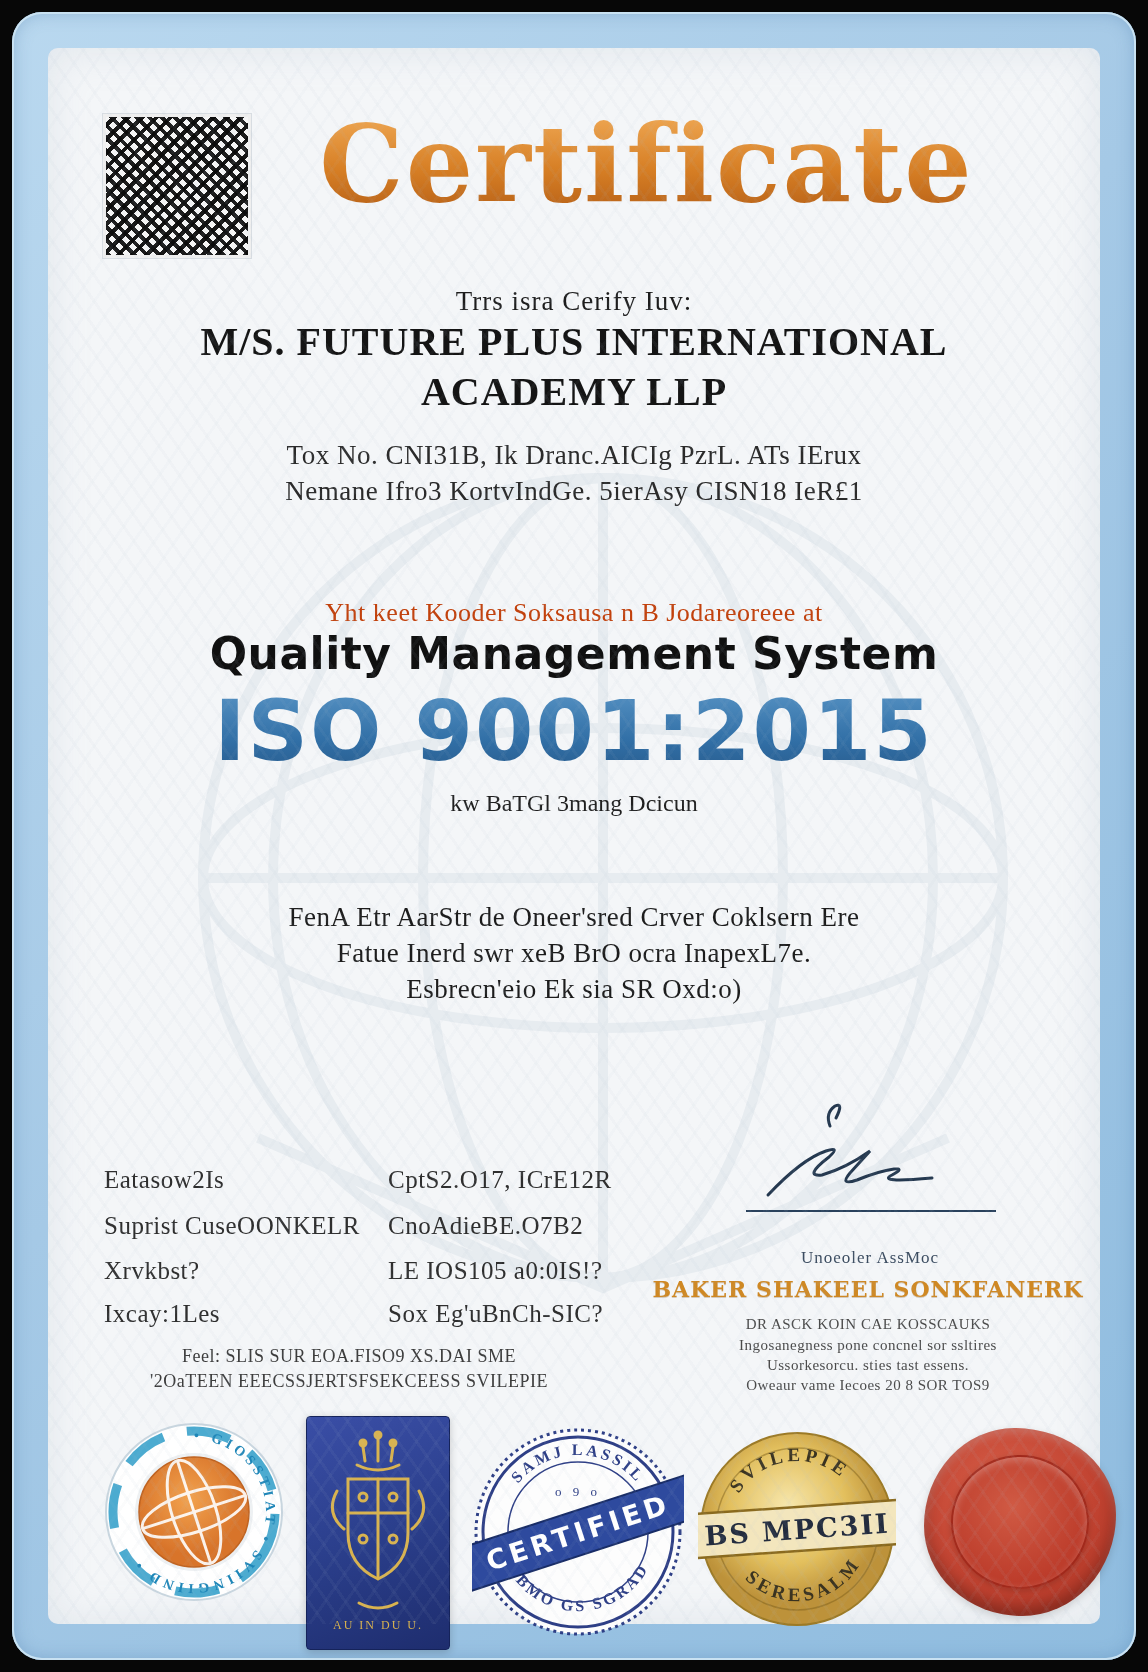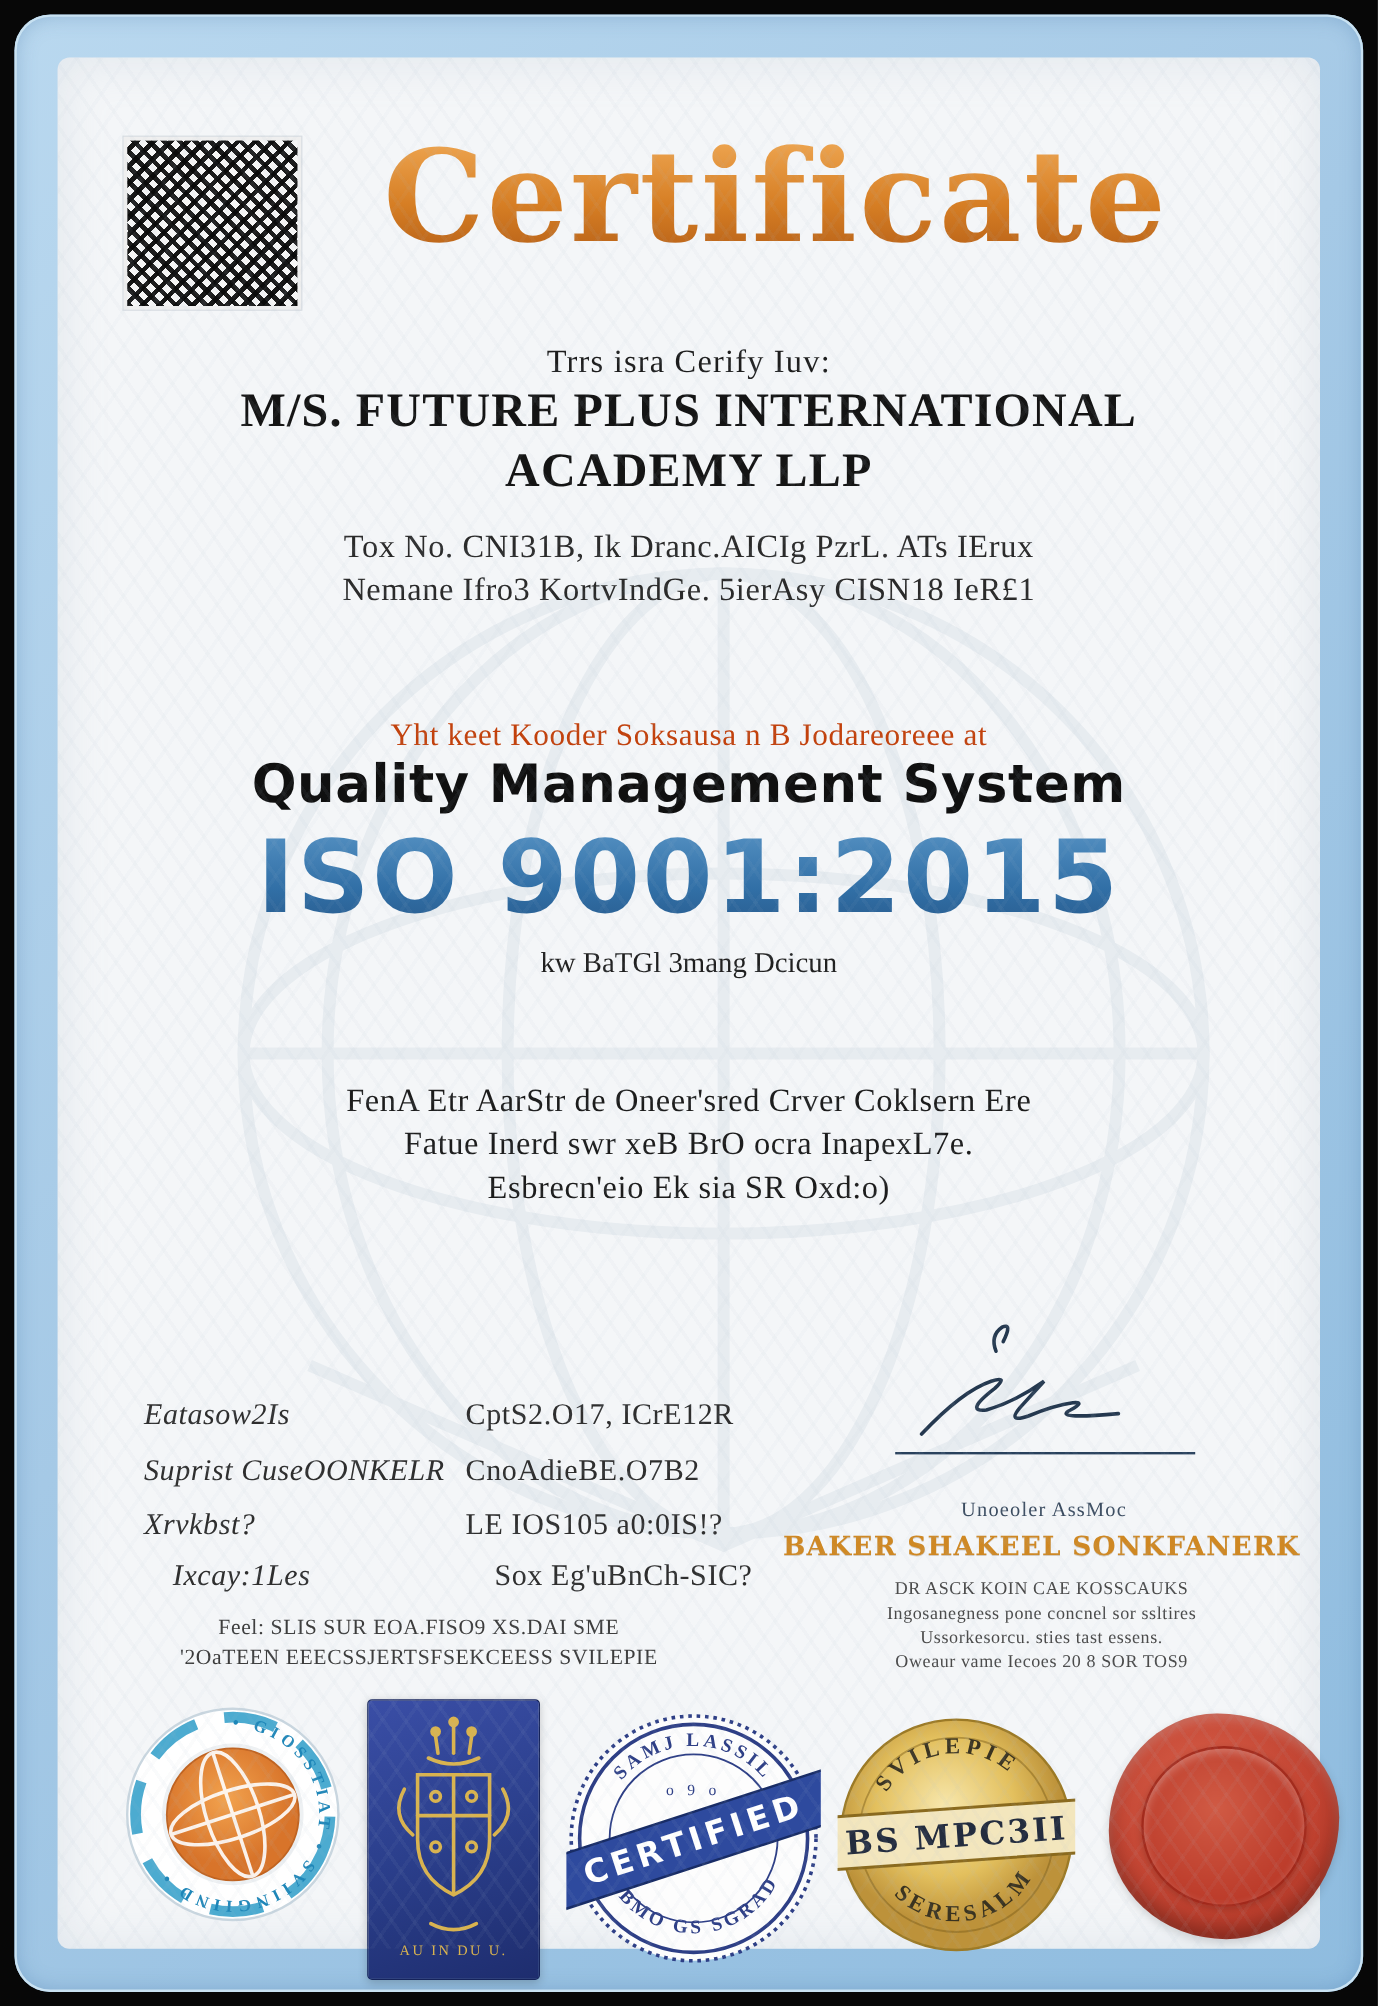--- a/index.html
+++ b/index.html
@@ -37,22 +37,22 @@
   .assessed{top:550px;font-size:26px;color:#c2410c;letter-spacing:.5px;}
   .qms{top:580px;font-family:"DejaVu Sans", sans-serif;font-weight:bold;font-size:44px;color:#101010;letter-spacing:.5px;}
   .iso{top:634px;font-family:"DejaVu Sans", sans-serif;font-weight:bold;font-size:84px;letter-spacing:2px;color:#2f74ad;
        background:linear-gradient(#5793c4 5%,#316fa6 60%,#27598a 100%);
        -webkit-background-clip:text;background-clip:text;-webkit-text-fill-color:transparent;}
   .iso-note{top:742px;font-size:24px;color:#1f1f1f;}
   .scope{font-size:27px;color:#1c1c1c;letter-spacing:.5px;}
   .scope1{top:854px;} .scope2{top:890px;} .scope3{top:926px;}
 
   .field{position:absolute;font-size:25px;color:#2e2e2e;letter-spacing:.5px;white-space:nowrap;}
-  .f-label{left:72px;font-style:italic;} .f-value{left:340px;}
-  .fr1{top:1118px;} .fr2{top:1164px;} .fr3{top:1209px;} .fr4{top:1252px;margin-left:24px;}
+  .f-label{left:56px;} .f-value{left:340px;}
+  .fr1{top:1118px;} .fr2{top:1164px;} .fr3{top:1209px;} .fr4{top:1252px;}
   .footnote{position:absolute;left:58px;width:486px;text-align:center;color:#3c3c3c;font-size:18px;letter-spacing:.5px;}
   .fn1{top:1298px;} .fn2{top:1323px;}
 
   .sig-svg{position:absolute;left:660px;top:1052px;}
   .sig-line{position:absolute;left:698px;top:1162px;width:250px;border-bottom:2px solid #29415c;}
   .sig-label{position:absolute;left:672px;top:1200px;width:300px;text-align:center;
              font-size:17px;color:#3b4c60;letter-spacing:1px;}
   .sig-name{position:absolute;left:592px;top:1228px;width:456px;text-align:center;
             font-family:"DejaVu Serif", serif;font-weight:bold;font-size:22px;letter-spacing:1px;color:#cf8823;
             text-shadow:0 1px 0 rgba(120,70,10,.25);}

